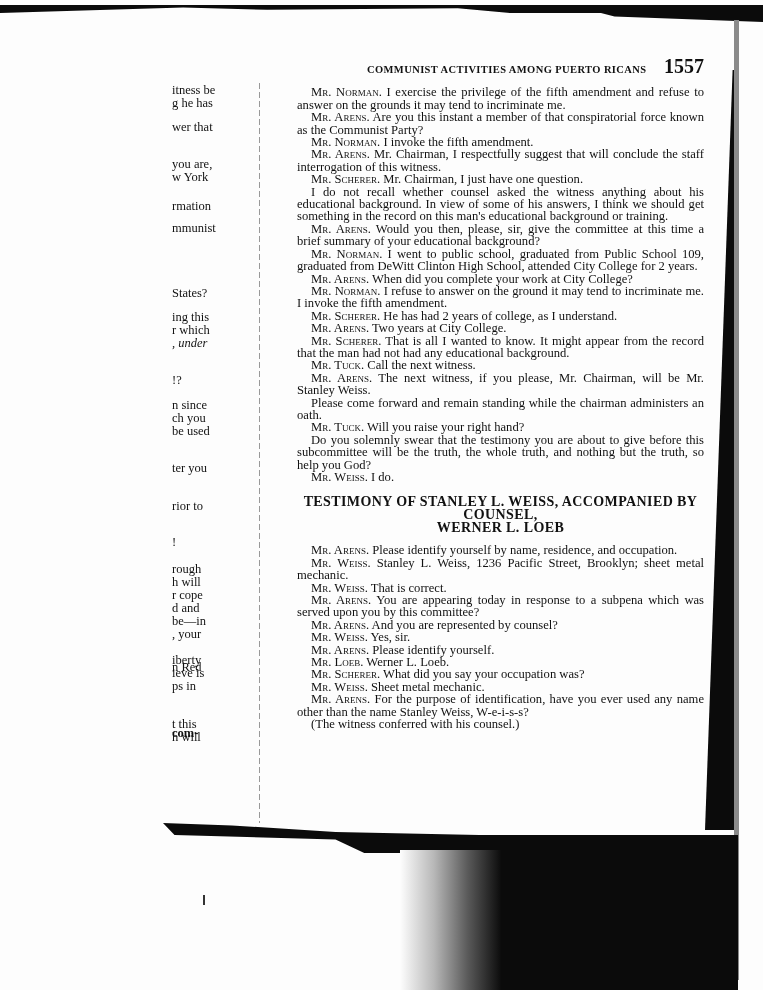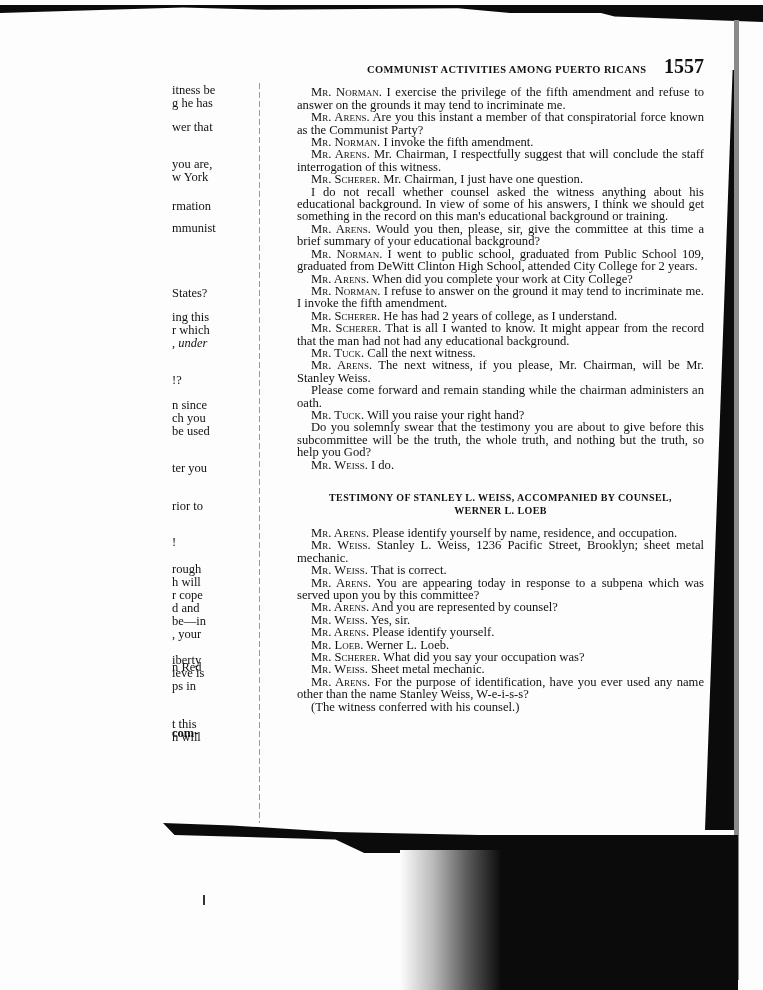--- a/index.html
+++ b/index.html
@@ -37,22 +37,22 @@
     margin-left: 70px; margin-bottom: 10px;
   }
   .running-head .title {
     font-size: 10.5px; font-weight: bold; letter-spacing: 0.4px;
     font-variant: small-caps; text-transform: uppercase;
   }
   .running-head .pagenum { font-size: 20px; font-weight: bold; }
   .para { text-indent: 14px; margin: 0; }
   .speaker { font-variant: small-caps; }
   .section-heading {
-    font-weight: bold; text-transform: uppercase; font-size: 10px;
-    letter-spacing: 0.4px; text-align: center; margin: 20px 0 10px;
+    font-weight: bold; text-transform: uppercase; font-size: 14px;
+    letter-spacing: 0.4px; text-align: center; margin: 12px 0 10px;
     line-height: 13px;
   }
   .right-shadow {
     position: absolute; left: 705px; top: 70px; width: 30px; height: 760px;
     background: #0b0b0b;
     clip-path: polygon(100% 0, 100% 100%, 0 100%, 92% 0);
   }
   .right-edge-gray {
     position: absolute; left: 734px; top: 20px; width: 5px; height: 960px;
     background: #8a8a8a;
@@ -119,20 +119,21 @@
       <p class="para"><span class="speaker">Mr. Arens.</span> <span>Are you this instant a member of that conspiratorial force known as the Communist Party?</span></p>
       <p class="para"><span class="speaker">Mr. Norman.</span> <span>I invoke the fifth amendment.</span></p>
       <p class="para"><span class="speaker">Mr. Arens.</span> <span>Mr. Chairman, I respectfully suggest that will conclude the staff interrogation of this witness.</span></p>
       <p class="para"><span class="speaker">Mr. Scherer.</span> <span>Mr. Chairman, I just have one question.</span></p>
       <p class="para"><span>I do not recall whether counsel asked the witness anything about his educational background. In view of some of his answers, I think we should get something in the record on this man's educational background or training.</span></p>
       <p class="para"><span class="speaker">Mr. Arens.</span> <span>Would you then, please, sir, give the committee at this time a brief summary of your educational background?</span></p>
       <p class="para"><span class="speaker">Mr. Norman.</span> <span>I went to public school, graduated from Public School 109, graduated from DeWitt Clinton High School, attended City College for 2 years.</span></p>
       <p class="para"><span class="speaker">Mr. Arens.</span> <span>When did you complete your work at City College?</span></p>
       <p class="para"><span class="speaker">Mr. Norman.</span> <span>I refuse to answer on the ground it may tend to incriminate me. I invoke the fifth amendment.</span></p>
       <p class="para"><span class="speaker">Mr. Scherer.</span> <span>He has had 2 years of college, as I understand.</span></p>
+      <p class="para"><span class="speaker">Mr. Arens.</span> <span>Two years at City College.</span></p>
       <p class="para"><span class="speaker">Mr. Scherer.</span> <span>That is all I wanted to know. It might appear from the record that the man had not had any educational background.</span></p>
       <p class="para"><span class="speaker">Mr. Tuck.</span> <span>Call the next witness.</span></p>
       <p class="para"><span class="speaker">Mr. Arens.</span> <span>The next witness, if you please, Mr. Chairman, will be Mr. Stanley Weiss.</span></p>
       <p class="para"><span>Please come forward and remain standing while the chairman administers an oath.</span></p>
       <p class="para"><span class="speaker">Mr. Tuck.</span> <span>Will you raise your right hand?</span></p>
       <p class="para"><span>Do you solemnly swear that the testimony you are about to give before this subcommittee will be the truth, the whole truth, and nothing but the truth, so help you God?</span></p>
       <p class="para"><span class="speaker">Mr. Weiss.</span> <span>I do.</span></p>
     </div>
   <div class="section-heading">
     <div>Testimony of Stanley L. Weiss, Accompanied by Counsel,</div>

